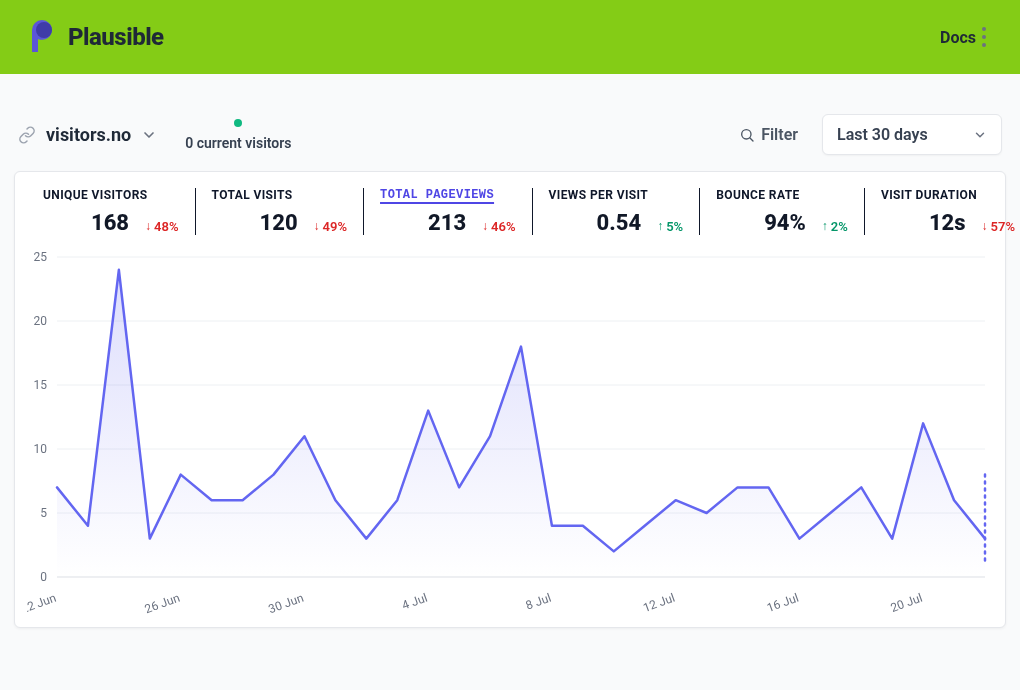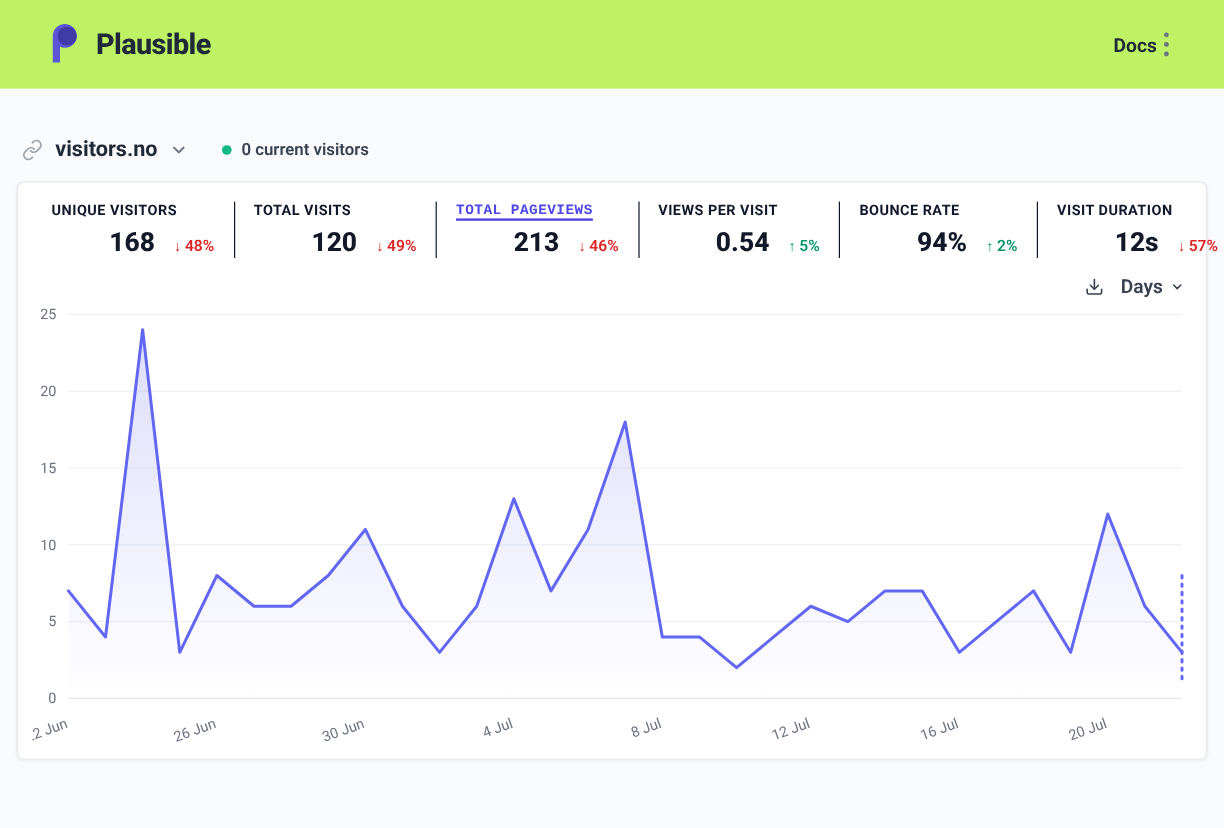--- a/index.html
+++ b/index.html
@@ -9,22 +9,22 @@
     background: #f9fafb;
     color: #1f2937;
     width: 1020px;
     height: 690px;
     overflow: hidden;
   }
   .topbar {
     display: flex;
     align-items: center;
     justify-content: space-between;
-    padding: 20px 40px;
-    background: #bef264;
+    padding: 20px 28px;
+    background: #84cc16;
   }
   .brand {
     display: flex;
     align-items: center;
     gap: 10px;
   }
   .brand-name {
     font-size: 24px;
     font-weight: 800;
     color: #1f2937;
@@ -63,21 +63,21 @@
   }
   .site-name {
     font-weight: 700;
     font-size: 18px;
     color: #1f2937;
   }
   .link-icon { color: #9ca3af; }
   .chev-down { color: #6b7280; }
   .live {
     display: flex; align-items: center; gap: 8px;
-    font-size: 14px; font-weight: 600; color: #374151; margin-left: 18px;
+    font-size: 14px; font-weight: 600; color: #374151; margin-left: 18px; flex-direction: column;
   }
   .live-dot { width: 8px; height: 8px; border-radius: 50%; background: #10b981; }
   .right-controls {
     display: flex; align-items: center; gap: 14px;
   }
   .filter-btn {
     display: flex; align-items: center; gap: 6px;
     color: #4b5563; font-weight: 600; cursor: pointer; padding: 8px 10px;
   }
   .range-select {
@@ -185,20 +185,39 @@
     <span class="chev-down">
       <svg width="16" height="16" viewBox="0 0 24 24" fill="none" stroke="currentColor" stroke-width="2.5" stroke-linecap="round" stroke-linejoin="round">
           <polyline points="6 9 12 15 18 9"></polyline>
         </svg>
     </span>
     <span class="live">
       <span class="live-dot"></span>
       <span>0 current visitors</span>
     </span>
   </div>
+  <div class="right-controls">
+    <div class="filter-btn">
+      <span>
+        <svg width="16" height="16" viewBox="0 0 24 24" fill="none" stroke="#4b5563" stroke-width="2" stroke-linecap="round" stroke-linejoin="round">
+            <circle cx="11" cy="11" r="7"></circle>
+            <line x1="21" y1="21" x2="16.5" y2="16.5"></line>
+          </svg>
+      </span>
+      <span>Filter</span>
+    </div>
+    <div class="range-select">
+      <span class="range-label">Last 30 days</span>
+      <span>
+        <svg width="14" height="14" viewBox="0 0 24 24" fill="none" stroke="#6b7280" stroke-width="2.5" stroke-linecap="round" stroke-linejoin="round">
+            <polyline points="6 9 12 15 18 9"></polyline>
+          </svg>
+      </span>
+    </div>
+  </div>
 </div>
 
 <div class="card">
   <div class="metrics" id="metrics">
       <div class="metric">
         <div class="metric-label">UNIQUE VISITORS</div>
         <div class="metric-row2">
           <span class="metric-value">168</span>
           <span class="change down"><span class="arrow">↓</span> 48%</span>
         </div>
@@ -232,35 +251,20 @@
         </div>
       </div>
       <div class="metric">
         <div class="metric-label">VISIT DURATION</div>
         <div class="metric-row2">
           <span class="metric-value">12s</span>
           <span class="change down"><span class="arrow">↓</span> 57%</span>
         </div>
       </div>
     </div>
-  <div class="chart-toolbar">
-    <span class="dl-btn">
-      <svg width="16" height="16" viewBox="0 0 24 24" fill="none" stroke="#374151" stroke-width="2" stroke-linecap="round" stroke-linejoin="round">
-          <path d="M21 15v4a2 2 0 0 1-2 2H5a2 2 0 0 1-2-2v-4"></path>
-          <polyline points="7 10 12 15 17 10"></polyline>
-          <line x1="12" y1="15" x2="12" y2="3"></line>
-        </svg>
-    </span>
-    <span class="interval-btn">
-      <span>Days</span>
-      <svg width="12" height="12" viewBox="0 0 24 24" fill="none" stroke="#374151" stroke-width="2.5" stroke-linecap="round" stroke-linejoin="round">
-          <polyline points="6 9 12 15 18 9"></polyline>
-        </svg>
-    </span>
-  </div>
   <div class="chart-wrap">
     <svg id="chart" width="966" height="370" viewBox="0 0 966 370">
       <defs>
         <linearGradient id="grad" x1="0" y1="0" x2="0" y2="1">
           <stop offset="0%" stop-color="#6366f1" stop-opacity="0.22"></stop>
           <stop offset="100%" stop-color="#6366f1" stop-opacity="0"></stop>
         </linearGradient>
       </defs>
       <g class="grid" id="grid">
           <line x1="30" x2="958" y1="330" y2="330"></line>

